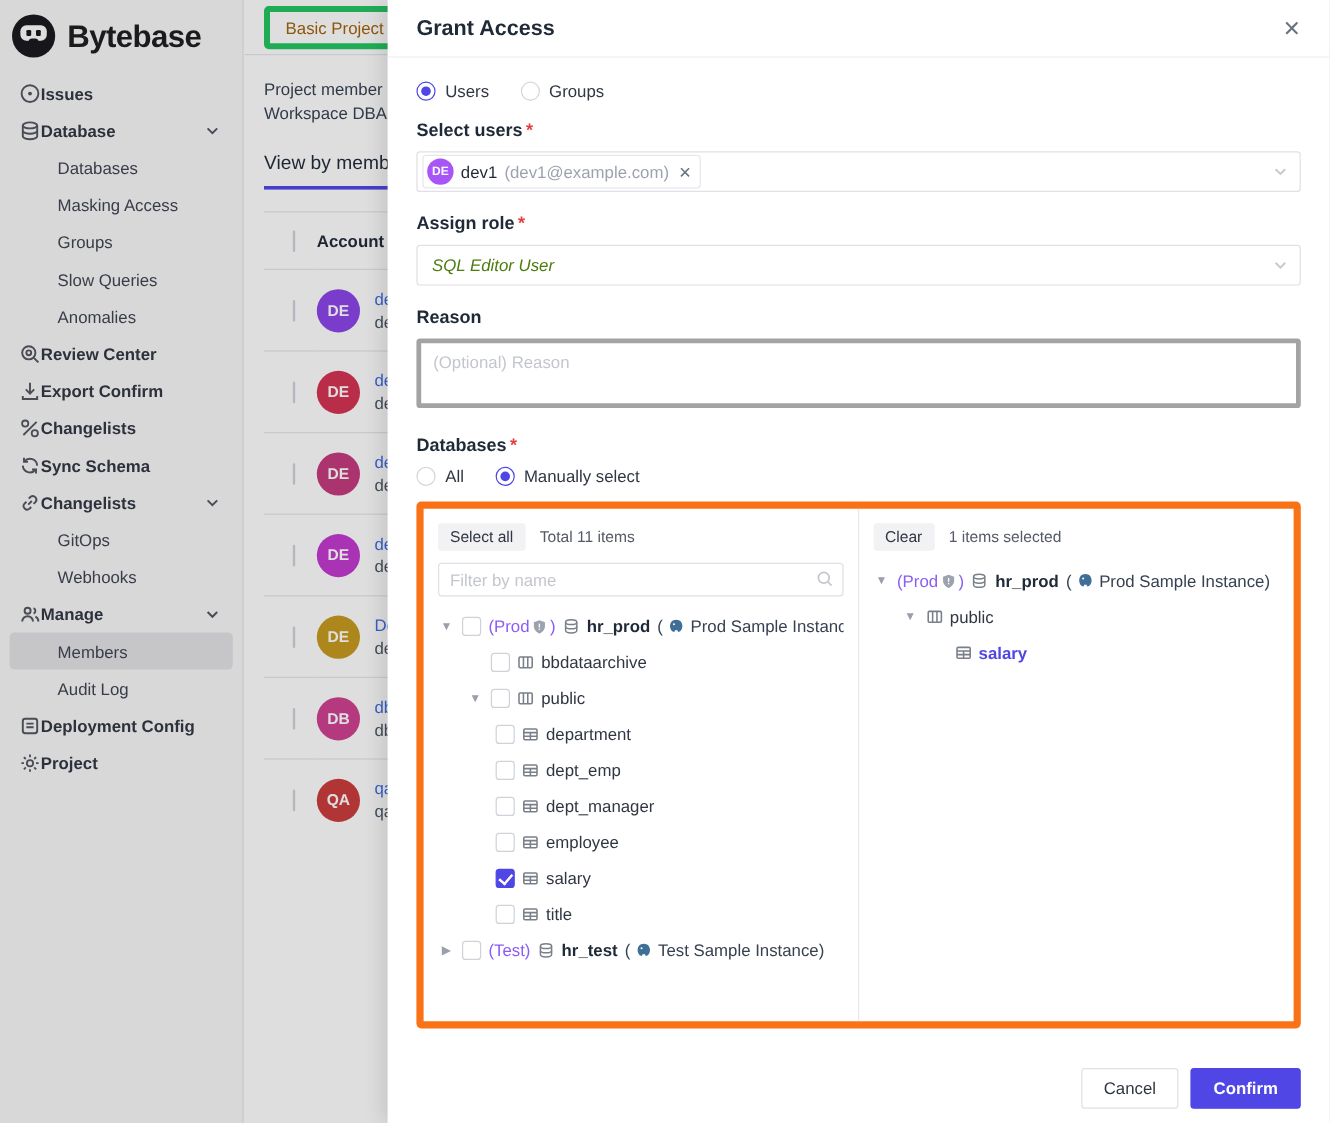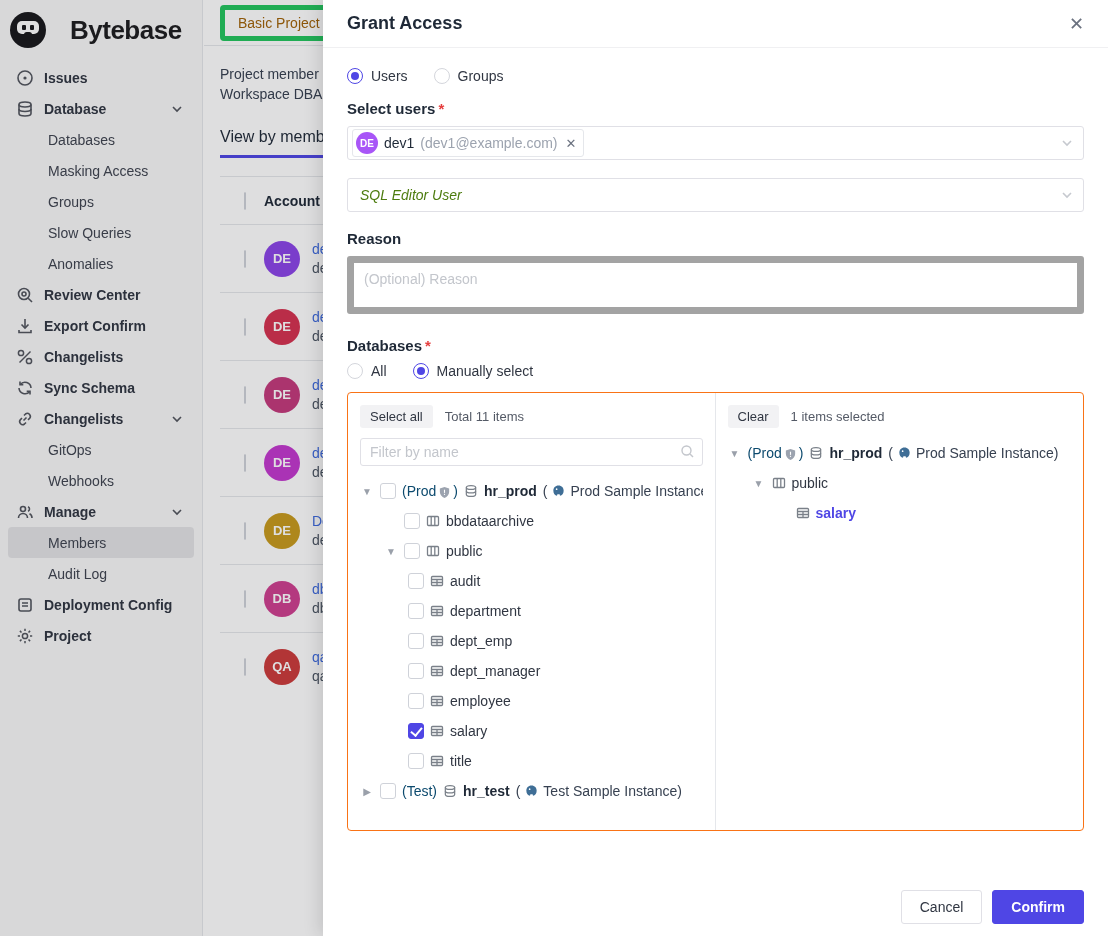--- a/index.html
+++ b/index.html
@@ -2,28 +2,28 @@
 <html><head>
 <meta charset="utf-8">
 <style>
   * { margin:0; padding:0; box-sizing:border-box; }
   html,body { width:1108px; height:936px; overflow:hidden; background:#fff;
     font-family:"Liberation Sans", sans-serif; font-size:14px; color:#374151; }
 
   
   .sidebar { position:fixed; left:0; top:0; width:203px; height:936px;
     background:#f8f8f8; border-right:1px solid #e5e7eb; z-index:1; padding:10px 8px; }
-  .logo { display:flex; align-items:center; gap:24px; padding:2px 2px 14px 2px; }
+  .logo { display:flex; align-items:center; gap:10px; padding:2px 2px 14px 2px; }
   .logo-mark { width:36px; height:36px; border-radius:50%; background:#18181b; position:relative; }
   .logo-mark::before { content:''; position:absolute; left:7px; top:9px; width:22px; height:13px;
     background:#fff; border-radius:5px; }
   .logo-mark::after { content:''; position:absolute; left:12px; top:13px; width:4px; height:5px;
     background:#18181b; border-radius:1px; box-shadow:8px 0 0 #18181b, 4px 9px 0 2px #18181b; }
   .logo-text { font-size:26px; font-weight:bold; color:#1c1c1f; letter-spacing:-0.5px; }
-  .nav-item { display:flex; align-items:center; gap:10px; height:31px; padding:0 8px;
+  .nav-item { display:flex; align-items:center; height:31px; padding:0 8px;
     color:#303642; font-weight:600; font-size:14px; border-radius:4px; cursor:pointer; }
   .nav-item svg { flex:0 0 18px; color:#52555e; }
   .nav-item .grow { flex:1; }
   .nav-sub { display:flex; align-items:center; height:31px; padding:0 8px 0 40px;
     color:#3f4450; font-size:14px; border-radius:4px; cursor:pointer; }
   .nav-sub.active { background:#e4e4e6; }
   .chev { color:#8a8f98; }
 
   
   .main { position:fixed; left:204px; top:0; right:0; height:936px; background:#fff; z-index:1; }
@@ -70,42 +70,42 @@
     align-items:center; padding:0 30px 0 4px; position:relative; margin-bottom:18px; background:#fff; }
   .sel-box .chevron { position:absolute; right:10px; color:#c6c9cf; }
   .user-tag { display:inline-flex; align-items:center; gap:6px; border:1px solid #e5e7eb;
     border-radius:3px; padding:2px 7px 2px 3px; }
   .tag-avatar { width:22px; height:22px; border-radius:50%; color:#fff; font-size:10px;
     font-weight:bold; display:flex; align-items:center; justify-content:center; }
   .tag-name { color:#1f2937; }
   .tag-mail { color:#9ca3af; }
   .tag-x { color:#6b7280; font-size:13px; margin-left:2px; cursor:pointer; }
   .sel-value { color:#4d7c0f; padding-left:8px;font-style:italic; }
-  .reason-ta { width:100%; height:58px; border:7px solid #a3a3a3; border-radius:3px; resize:none;
+  .reason-ta { width:100%; height:58px; border:4px solid #a3a3a3; border-radius:3px; resize:none;
     font-family:"Liberation Sans", sans-serif; font-size:14px; padding:8px 10px; color:#303642;
     margin-bottom:20px; outline:none; }
   .reason-ta::placeholder { color:#c3c6cc; }
 
-  .db-panel { border:1px solid #f97316; border-radius:4px; height:439px; display:flex; }
+  .db-panel { border:6px solid #f97316; border-radius:4px; height:439px; display:flex; }
   .db-col { width:50%; padding:12px; overflow:hidden; }
   .db-col.left { border-right:1px solid #e5e7eb; }
   .panel-head { display:flex; align-items:center; gap:12px; margin-bottom:10px; }
   .mini-btn { background:#f2f2f4; border:none; border-radius:3px; padding:4px 10px; font-size:13px;
     color:#303642; font-family:inherit; cursor:pointer; }
   .panel-count { font-size:13px; color:#545a66; }
   .filter-box { position:relative; margin-bottom:10px; }
   .filter-input { width:100%; height:28px; border:1px solid #e0e0e6; border-radius:3px;
     padding:0 28px 0 9px; font-size:14px; font-family:inherit; color:#303642; outline:none; }
   .filter-input::placeholder { color:#c3c6cc; }
   .filter-box svg { position:absolute; right:8px; top:6px; color:#c3c6cc; }
 
   .tree-row { display:flex; align-items:center; height:30px; gap:6px; white-space:nowrap; overflow:hidden; }
   .caret { width:14px; flex:0 0 14px; display:flex; justify-content:center; color:#9aa0aa; font-size:10px; cursor:pointer; }
   .ind-1 { padding-left:24px; } .ind-2 { padding-left:48px; }
-  .env { color:#0c4a6e; display:inline-flex; align-items:flex-end; gap:2px; }
+  .env { color:#8b5cf6; display:inline-flex; align-items:center; gap:2px; }
   .node-name { color:#1f2937; font-weight:600; }
   .inst { color:#374151; display:inline-flex; align-items:center; gap:4px; }
   .leaf { color:#303642; }
   .leaf.sel { color:#4f46e5; font-weight:600; }
   .ticon { color:#7a8089; flex:0 0 14px; }
 
   
   .m-foot { flex:0 0 58px; display:flex; align-items:center; justify-content:flex-end;
     gap:10px; padding:0 24px; }
   .btn { font-family:inherit; font-size:14px; border-radius:3px; padding:8px 18px; cursor:pointer; }
@@ -373,20 +373,23 @@
         <span class="tag-avatar" style="background: rgb(168, 85, 247);">DE</span>
         <span class="tag-name">dev1</span>
         <span class="tag-mail">(dev1@example.com)</span>
         <span class="tag-x">✕</span>
       </span>
       <svg class="chevron" width="12" height="12" viewBox="0 0 12 12" fill="none" stroke="currentColor" stroke-width="1.6">
           <path d="M2 4l4 4 4-4"></path>
         </svg>
     </div>
 
+    <div class="fld-label">
+      <span>Assign role</span><span class="req">*</span>
+    </div>
     <div class="sel-box">
       <span class="sel-value">SQL Editor User</span>
       <svg class="chevron" width="12" height="12" viewBox="0 0 12 12" fill="none" stroke="currentColor" stroke-width="1.6">
           <path d="M2 4l4 4 4-4"></path>
         </svg>
     </div>
 
     <div class="fld-label">Reason</div>
     <textarea class="reason-ta" placeholder="(Optional) Reason" style=""></textarea>
 
@@ -460,28 +463,20 @@
         <div class="tree-row ind-1">
           <span class="caret">▼</span>
           <span class="cb"></span>
           <svg class="ticon" width="14" height="14" viewBox="0 0 14 14" fill="none" stroke="currentColor" stroke-width="1.3">
               <rect x="1.5" y="2.5" width="11" height="9" rx="1"></rect>
               <path d="M5.2 2.5v9M8.8 2.5v9"></path>
             </svg>
           <span class="leaf">public</span>
         </div>
 
-        <div class="tree-row ind-2">
-          <span class="cb"></span>
-          <svg class="ticon" width="14" height="14" viewBox="0 0 14 14" fill="none" stroke="currentColor" stroke-width="1.3">
-              <rect x="1.5" y="2.5" width="11" height="9" rx="1"></rect>
-              <path d="M1.5 5.5h11M1.5 8.5h11M7 5.5v6"></path>
-            </svg>
-          <span class="leaf">audit</span>
-        </div>
         <div class="tree-row ind-2">
           <span class="cb"></span>
           <svg class="ticon" width="14" height="14" viewBox="0 0 14 14" fill="none" stroke="currentColor" stroke-width="1.3">
               <rect x="1.5" y="2.5" width="11" height="9" rx="1"></rect>
               <path d="M1.5 5.5h11M1.5 8.5h11M7 5.5v6"></path>
             </svg>
           <span class="leaf">department</span>
         </div>
         <div class="tree-row ind-2">
           <span class="cb"></span>

